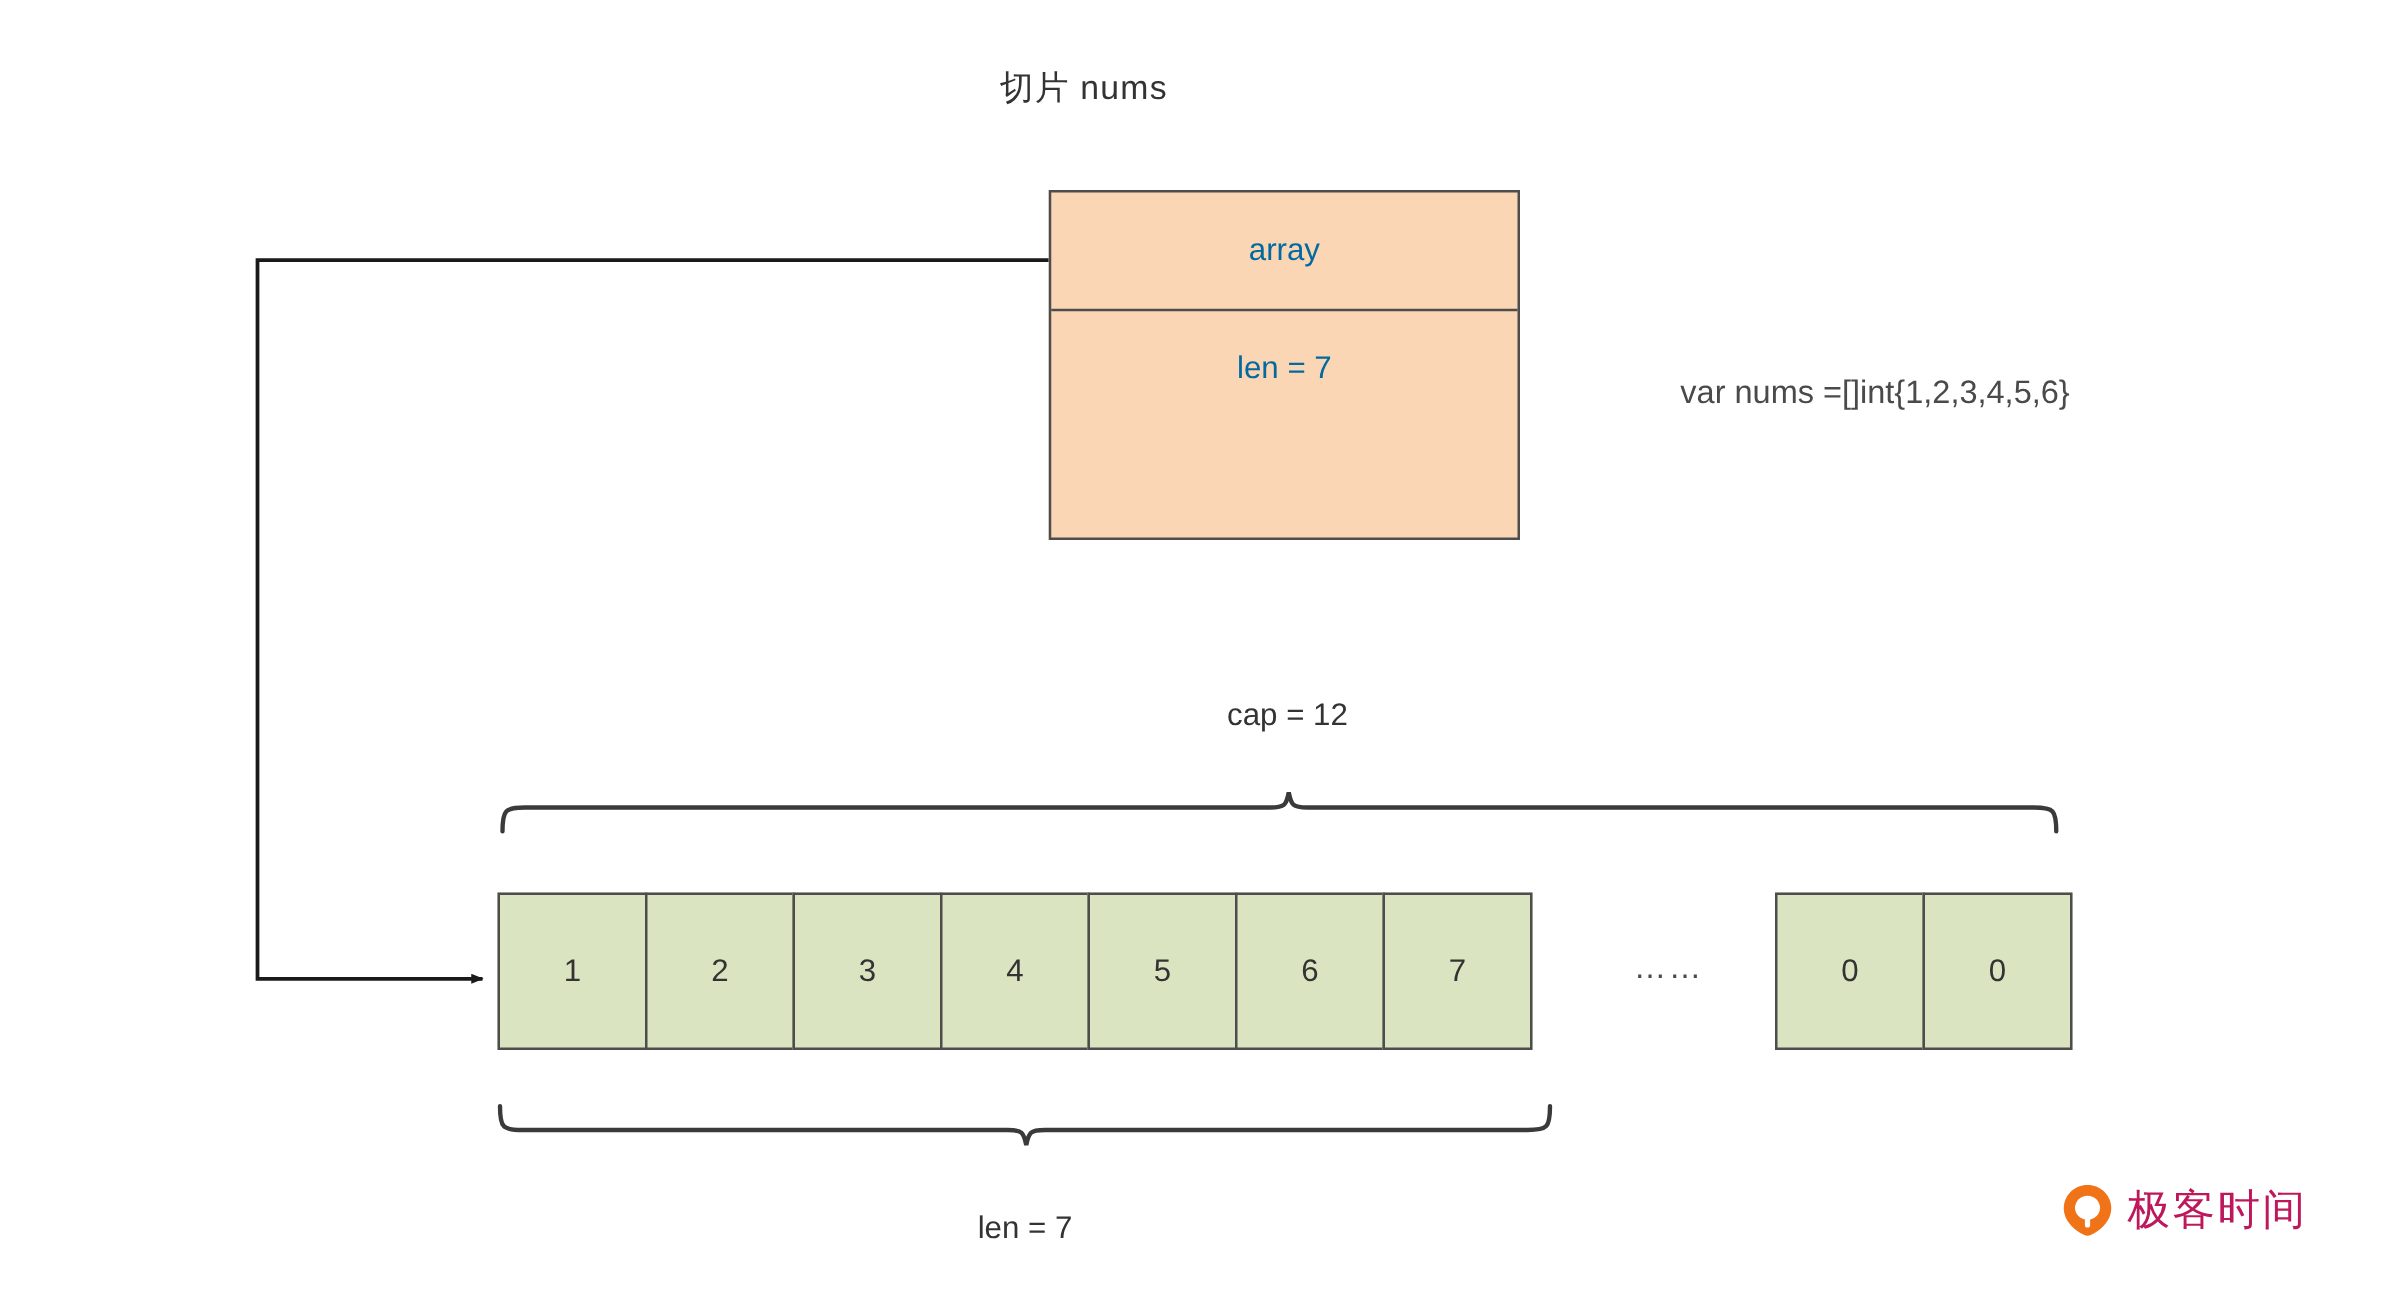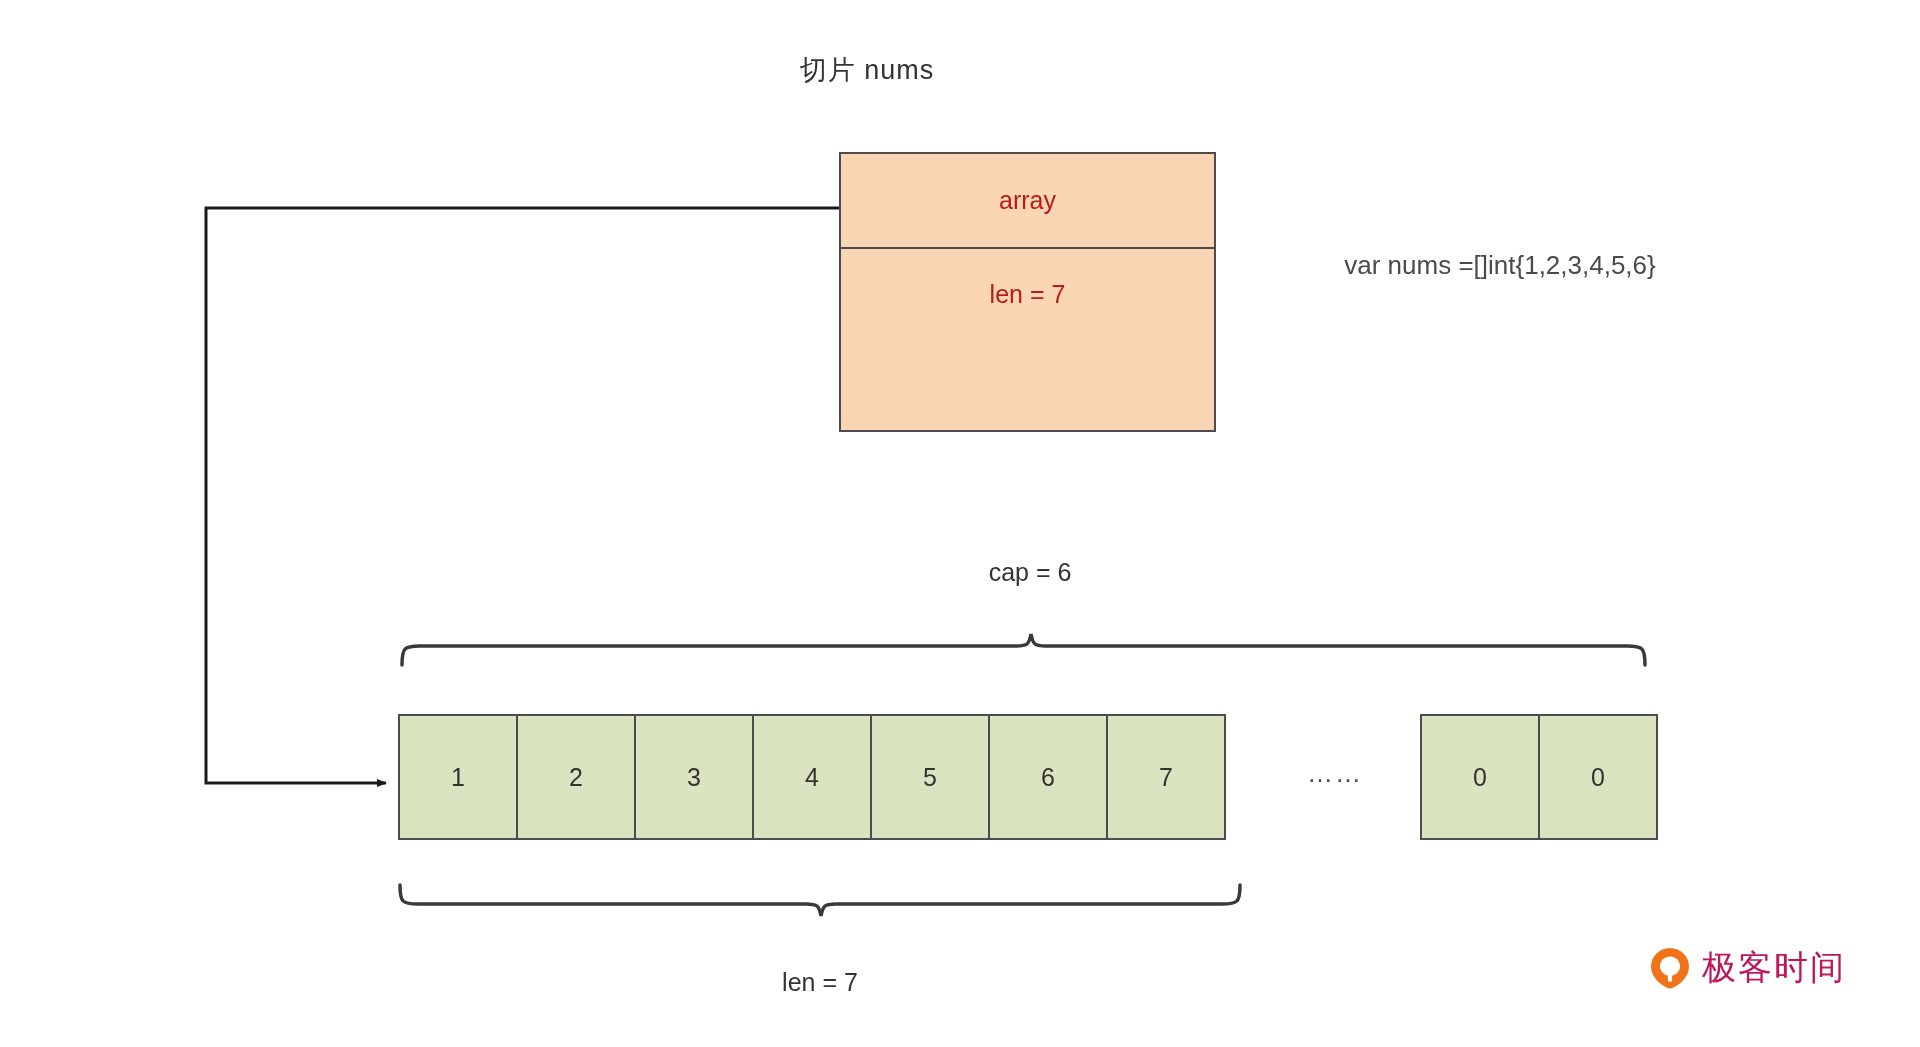--- a/index.html
+++ b/index.html
@@ -53,39 +53,39 @@
     border: 2px solid #4d4d4d;
     box-sizing: border-box;
     background: #fbd6b4;
   }
   .struct-row {
     height: 93.33px;
     display: flex;
     align-items: center;
     justify-content: center;
     font-size: 25px;
-    color: #b91c1c;
+    color: #0369a1;
     box-sizing: border-box;
   }
   .struct-row + .struct-row {
     border-top: 2px solid #4d4d4d;
   }
 
   
   .code-block {
     position: absolute;
     left: 1270px;
     top: 248px;
     width: 460px;
     text-align: center;
     font-size: 26px;
     color: #4a4a4a;
     line-height: 1.38;
   }
-  .code-line-1 { white-space: nowrap; }
+  .code-line-1 { white-space: nowrap; margin-top: 48px; }
   .code-line-2 { white-space: nowrap; }
 
   
   .cap-label {
     position: absolute;
     left: 880px;
     top: 558px;
     width: 300px;
     text-align: center;
     font-size: 25px;
@@ -205,21 +205,21 @@
     </div>
     <div class="struct-row">
       <span>len = 7</span>
     </div>
   </div>
 
   <div class="code-block">
     <div class="code-line-1">var nums =[]int{1,2,3,4,5,6}</div>
   </div>
 
-  <div class="cap-label">cap = 6</div>
+  <div class="cap-label">cap = 12</div>
   <div class="len-label">len = 7</div>
 
   <div class="cells-main">
     <div class="cell">1</div>
     <div class="cell">2</div>
     <div class="cell">3</div>
     <div class="cell">4</div>
     <div class="cell">5</div>
     <div class="cell">6</div>
     <div class="cell">7</div>

